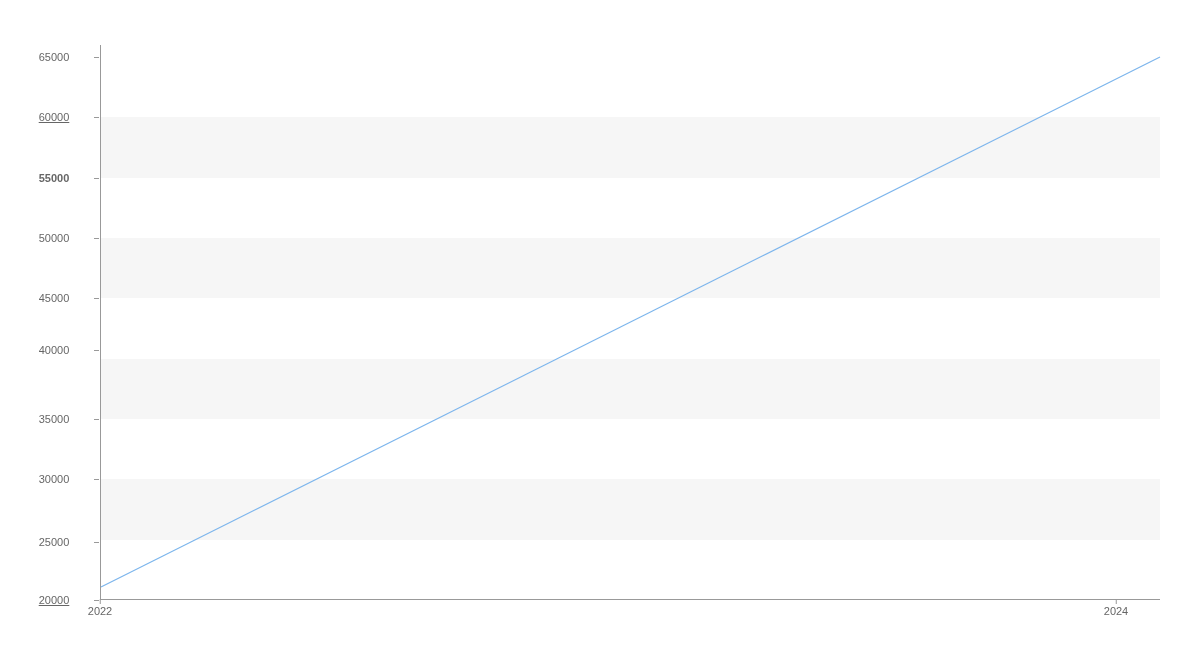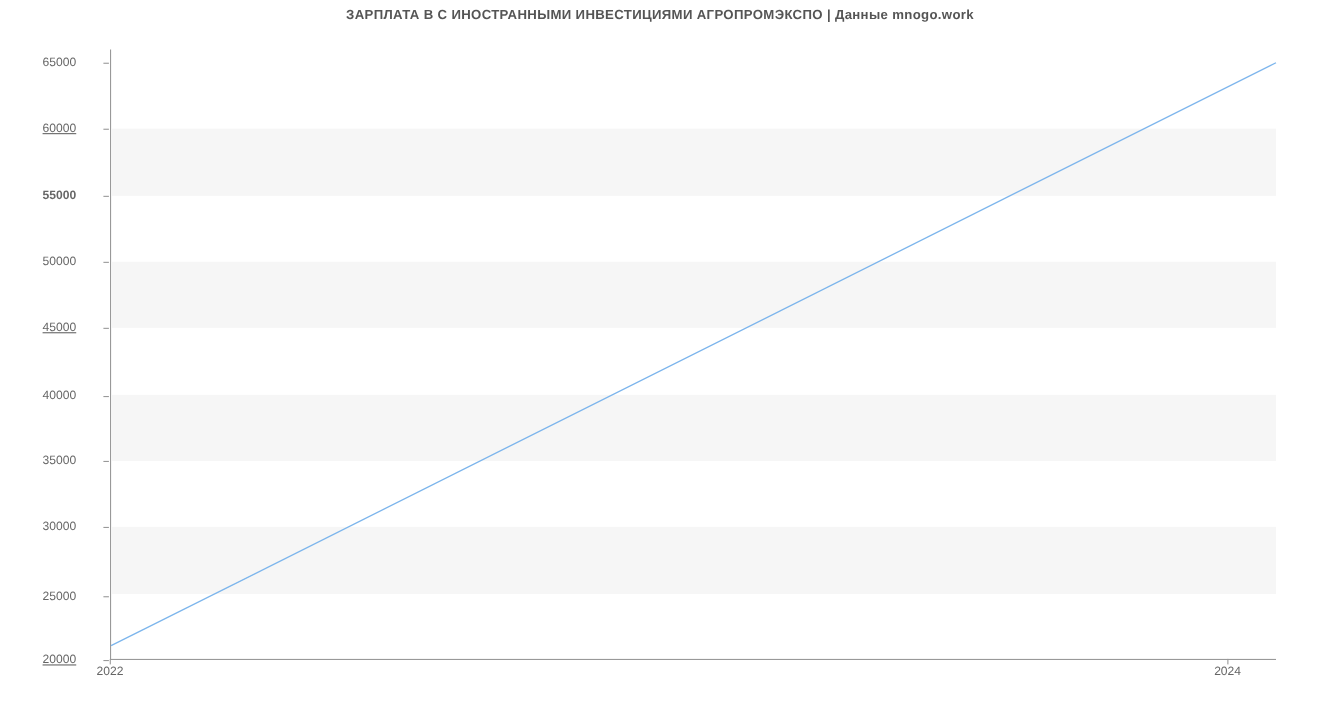--- a/index.html
+++ b/index.html
@@ -87,35 +87,34 @@
     fill: none;
     stroke: #7cb5ec;
     stroke-width: 1.2;
     stroke-linejoin: round;
   }
 </style>
 </head>
 <body>
 
 <div class="chart-wrap">
-  <div class="title">ЗАРПЛАТА В  С ИНОСТРАННЫМИ ИНВЕСТИЦИЯМИ АГРОПРОМЭКСПО | Данные mnogo.work</div>
   <div class="plot" id="plot">
       <div class="band" style="top: 72.3913px; height: 60.3261px;"></div>
       <div class="band" style="top: 193.043px; height: 60.3261px;"></div>
       <div class="band" style="top: 313.696px; height: 60.3261px;"></div>
       <div class="band" style="top: 434.348px; height: 60.3261px;"></div>
     <svg class="line-layer" id="line-layer" preserveAspectRatio="none" viewBox="0 0 1060 555">
       <polyline id="series" class="series-line" points="0,542.9347826086956 1060,12.065217391304373"></polyline>
     </svg>
   </div>
 <div class="ytick" style="top: 600px; text-decoration: underline;">20000<span class="tick-mark"></span></div>
     <div class="ytick" style="top: 542px;">25000<span class="tick-mark"></span></div>
     <div class="ytick" style="top: 479.348px;">30000<span class="tick-mark"></span></div>
     <div class="ytick" style="top: 419.022px;">35000<span class="tick-mark"></span></div>
-    <div class="ytick" style="top: 360px;">40000<span class="tick-mark"></span></div>
-    <div class="ytick" style="top: 298.37px; text-decoration: underline;">45000<span class="tick-mark"></span></div>
+    <div class="ytick" style="top: 350px;">40000<span class="tick-mark"></span></div>
+    <div class="ytick" style="top: 298.37px;">45000<span class="tick-mark"></span></div>
     <div class="ytick" style="top: 238.043px;">50000<span class="tick-mark"></span></div>
     <div class="ytick" style="top: 177.717px; font-weight: bold;">55000<span class="tick-mark"></span></div>
     <div class="ytick" style="top: 117.391px; text-decoration: underline;">60000<span class="tick-mark"></span></div>
     <div class="ytick" style="top: 57.0652px;">65000<span class="tick-mark"></span></div>
     <div class="xtick" style="left: 100px;">2022<span class="tick-mark"></span></div>
     <div class="xtick" style="left: 1116px;">2024<span class="tick-mark"></span></div>
   </div>
 
 </body></html>

